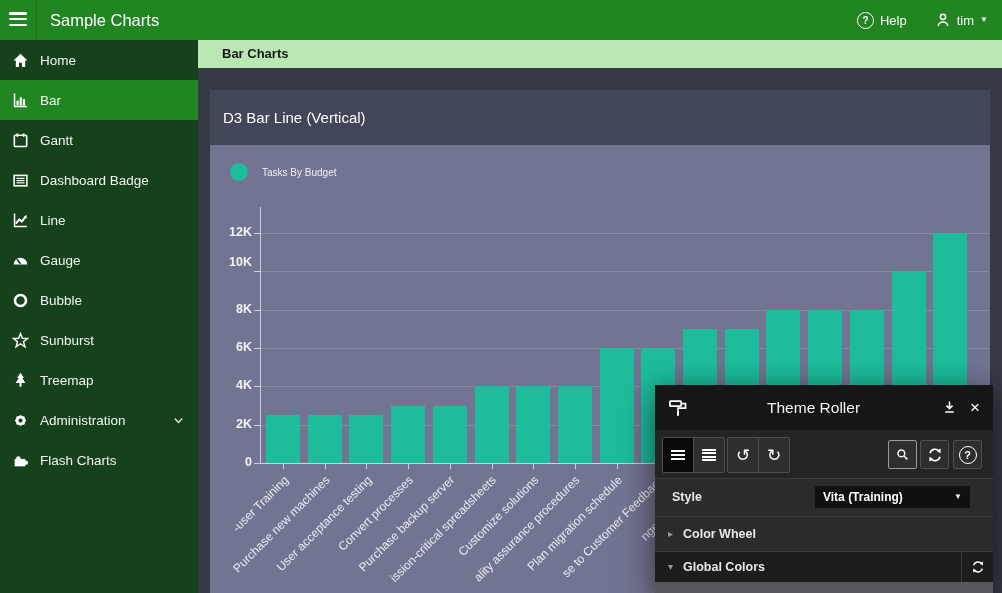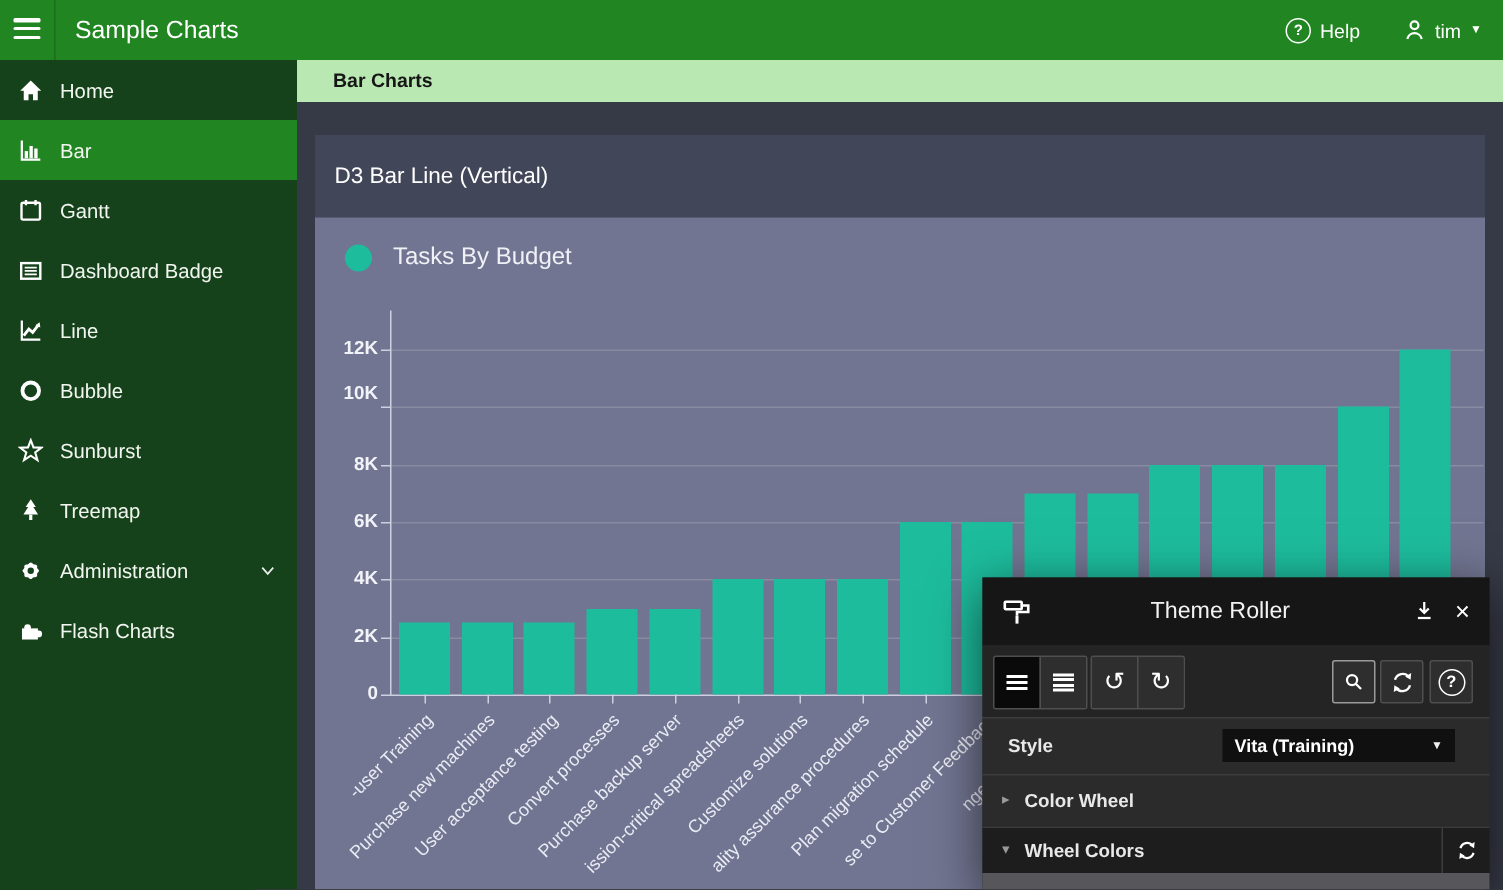--- a/index.html
+++ b/index.html
@@ -27,21 +27,21 @@
   
   .crumb{position:absolute;left:198px;top:40px;width:804px;height:28px;background:#b9e8b2;}
   .crumb-title{position:absolute;left:24px;top:0;line-height:28px;font-size:13px;font-weight:bold;color:#161616;}
   
   .panel{position:absolute;left:210px;top:90px;width:780px;height:503px;}
   .panel-header{position:absolute;left:0;top:0;width:100%;height:55px;background:#424659;}
   .panel-title{position:absolute;left:13px;top:0;line-height:55px;color:#fff;font-size:15px;}
   .panel-body{position:absolute;left:0;top:55px;width:100%;height:448px;background:#727591;overflow:hidden;}
   .legend{position:absolute;left:20px;top:18px;display:flex;align-items:center;gap:14px;cursor:pointer;}
   .legend-dot{width:18px;height:18px;border-radius:50%;}
-  .legend-label{color:#f0f1f7;font-size:16px;}
+  .legend-label{color:#f0f1f7;font-size:10px;}
   .axis-y{position:absolute;left:50px;top:62px;width:1px;height:257px;background:#cdd0e0;}
   .axis-x{position:absolute;left:50px;top:318px;height:1px;background:#cdd0e0;}
   .gridline{position:absolute;left:51px;height:1px;background:rgba(255,255,255,0.16);}
   .ytick{position:absolute;left:44px;width:6px;height:1px;background:#cdd0e0;}
   .ylabel{position:absolute;left:0;width:42px;text-align:right;color:#f2f3f8;font-size:12.5px;font-weight:600;}
   .bar{position:absolute;bottom:130px;width:34px;background:#1dbc9d;cursor:pointer;}
   .xtick{position:absolute;top:318px;width:1px;height:6px;background:#cdd0e0;}
   .xlabel-anchor{position:absolute;top:328px;width:0;height:0;}
   .xlabel{position:absolute;right:2px;top:0;white-space:nowrap;color:#e9ebf4;font-size:12px;
           transform:rotate(-45deg);transform-origin:100% 0;}
@@ -159,20 +159,29 @@
             <path d="M2.4 1.5 V13.6 H14" fill="none" stroke="#fff" stroke-width="1.4"></path>
             <path d="M3.6 11 L6.8 7 L9.2 9 L12.6 4.6" fill="none" stroke="#fff" stroke-width="1.8"></path>
             <polygon points="13.6,2.6 14,6 10.9,4.6" fill="#fff"></polygon>
           </svg>
         </span>
         <span>Line</span>
       </div>
       <div class="side-item">
         <span class="side-icon">
           <svg width="17" height="17" viewBox="0 0 16 16">
+            <path d="M1.6 11.8 A6.4 6.4 0 0 1 14.4 11.8 Z" fill="#fff"></path>
+            <line x1="8" y1="11" x2="4.6" y2="6.8" stroke="#15421a" stroke-width="1.6"></line>
+          </svg>
+        </span>
+        <span>Gauge</span>
+      </div>
+      <div class="side-item">
+        <span class="side-icon">
+          <svg width="17" height="17" viewBox="0 0 16 16">
             <circle cx="8" cy="8" r="5.2" fill="none" stroke="#fff" stroke-width="2.4"></circle>
           </svg>
         </span>
         <span>Bubble</span>
       </div>
       <div class="side-item">
         <span class="side-icon">
           <svg width="17" height="17" viewBox="0 0 16 16">
             <path d="M8 1.4 L9.7 5.9 L14.6 6.1 L10.8 9.1 L12.2 13.9 L8 11.1 L3.8 13.9 L5.2 9.1 L1.4 6.1 L6.3 5.9 Z" fill="none" stroke="#fff" stroke-width="1.3"></path>
           </svg>
@@ -393,21 +402,21 @@
         <span>Vita (Training)</span>
         <span class="caret">▼</span>
       </div>
     </div>
     <div class="tr-section">
       <span class="tr-tri">▸</span>
       <span class="tr-sec-label">Color Wheel</span>
     </div>
     <div class="tr-section dark">
       <span class="tr-tri">▾</span>
-      <span class="tr-sec-label">Wheel Colors</span>
+      <span class="tr-sec-label">Global Colors</span>
       <span class="tr-sec-refresh">
         <svg width="14" height="14" viewBox="0 0 16 16">
             <path d="M3 6.2 A5.3 5.3 0 0 1 12.2 4.2" fill="none" stroke="#fff" stroke-width="1.7"></path>
             <polygon points="13.8,1.6 13.4,6.2 9.8,4.0" fill="#fff"></polygon>
             <path d="M13 9.8 A5.3 5.3 0 0 1 3.8 11.8" fill="none" stroke="#fff" stroke-width="1.7"></path>
             <polygon points="2.2,14.4 2.6,9.8 6.2,12.0" fill="#fff"></polygon>
           </svg>
       </span>
     </div>
     <div class="tr-strip"></div>

